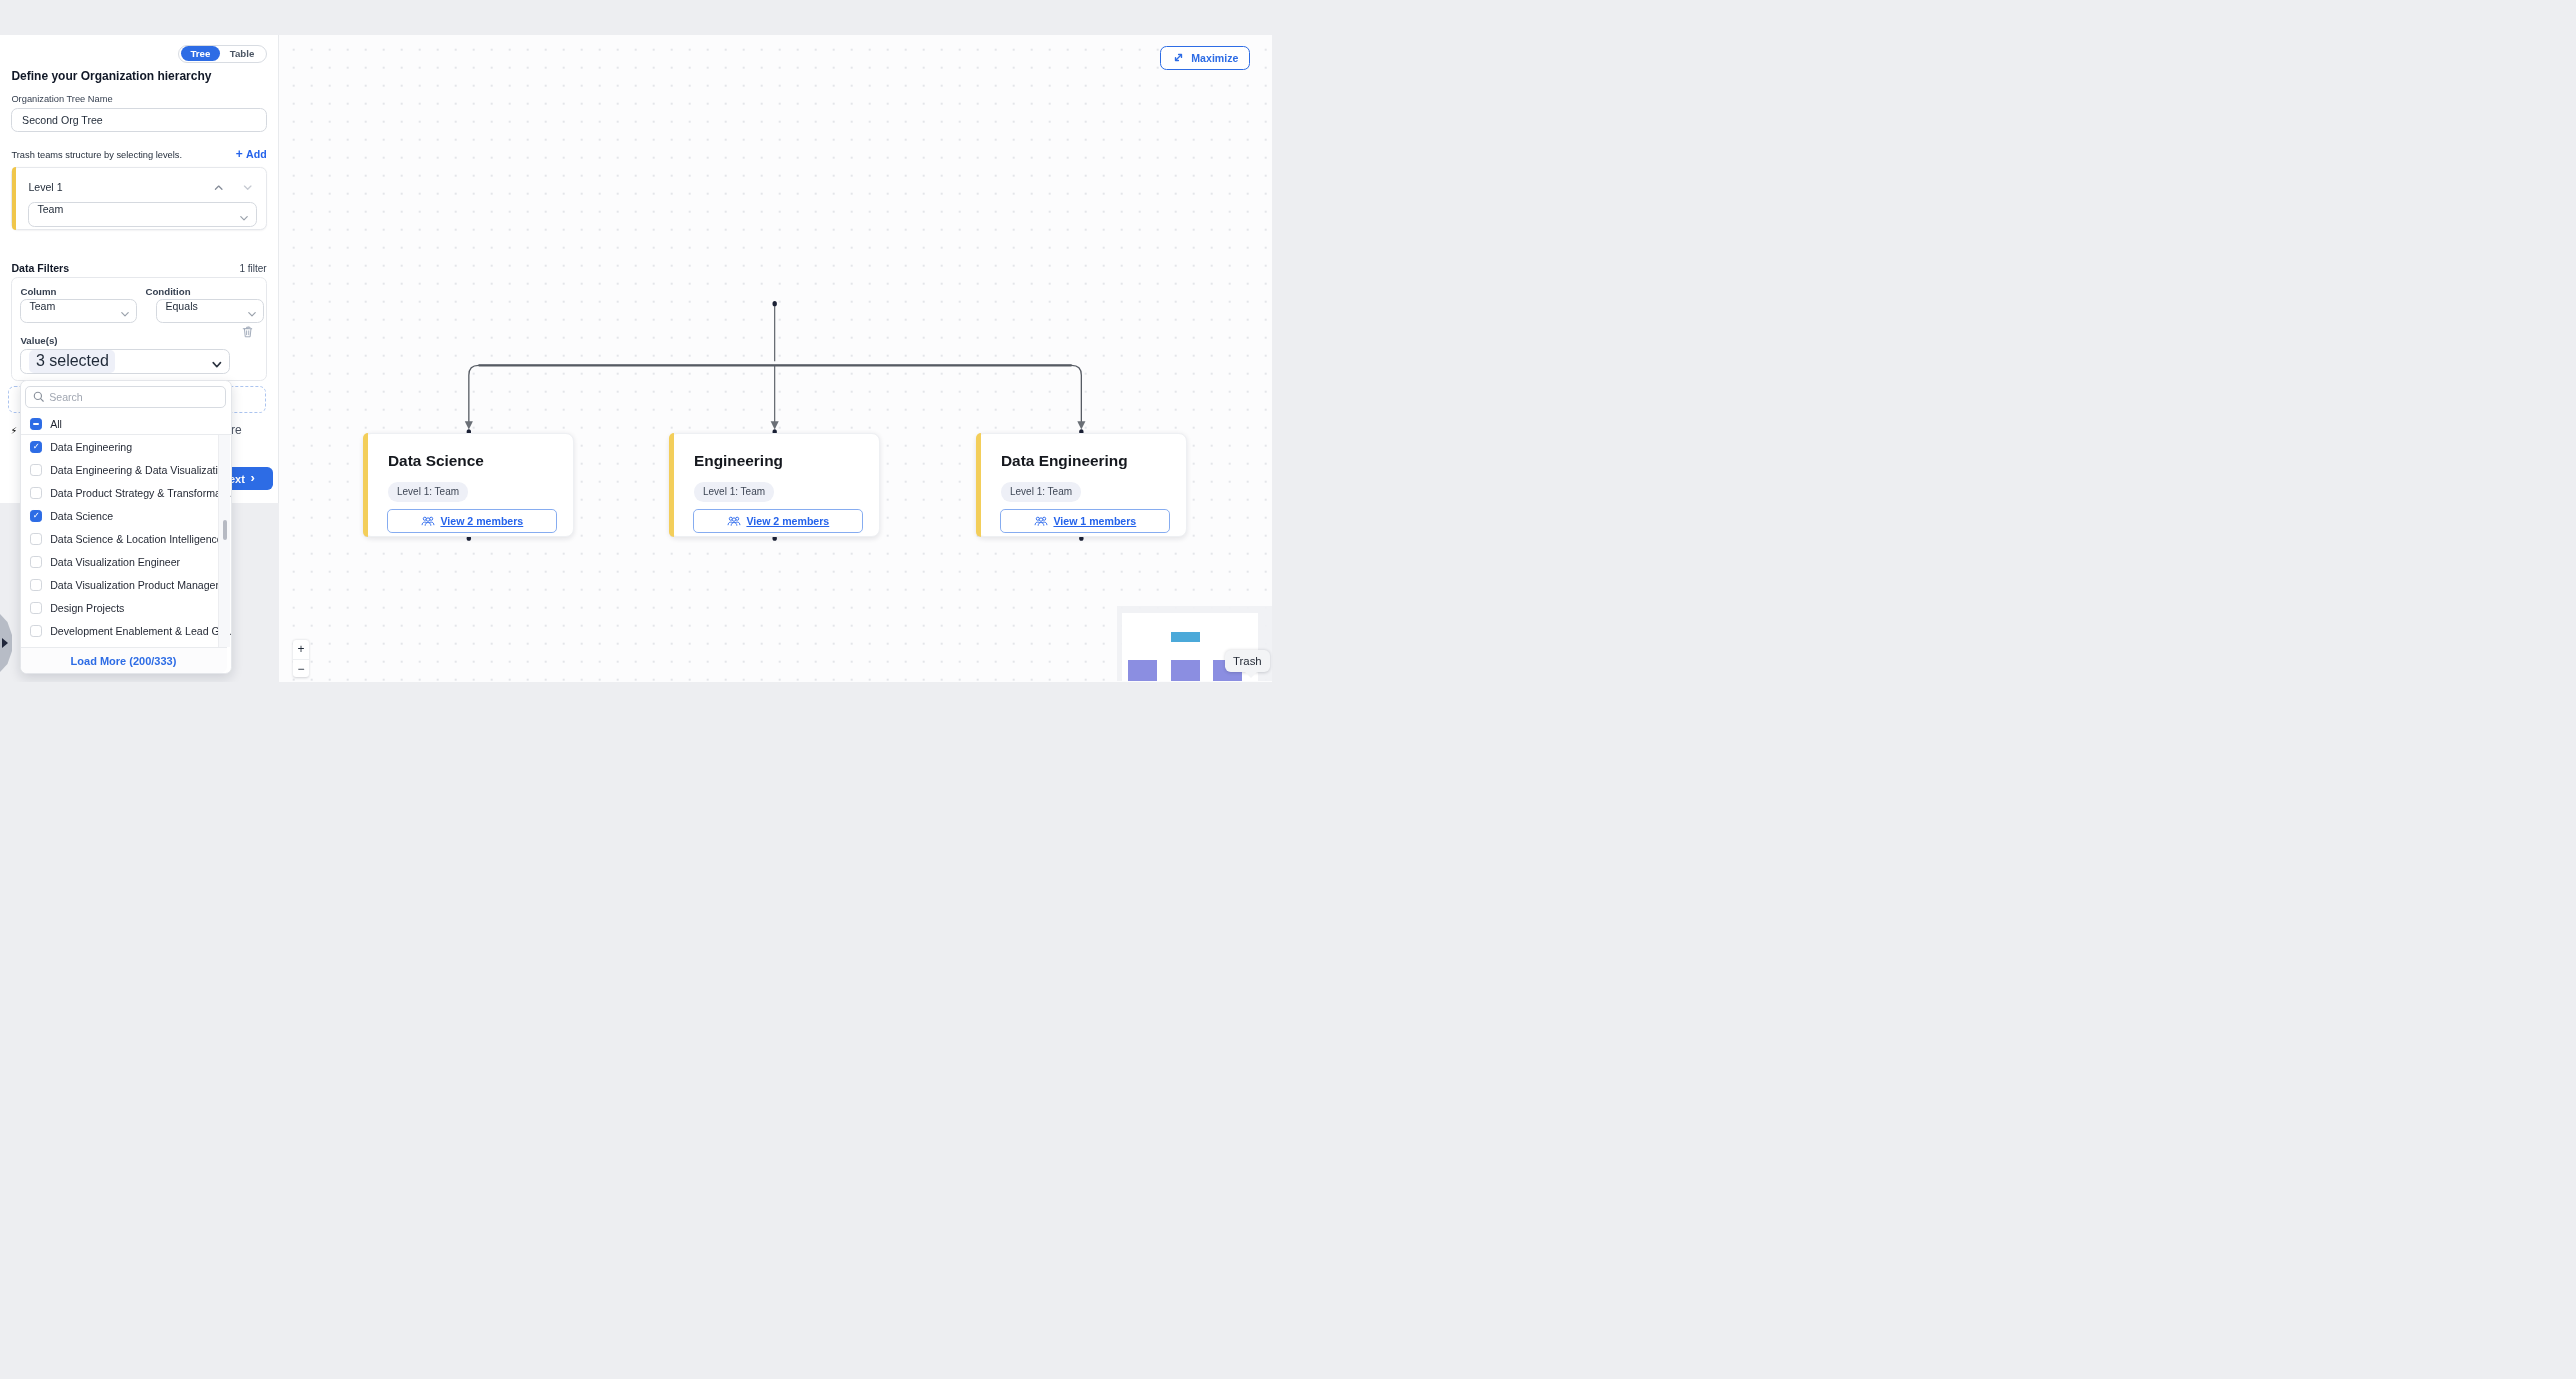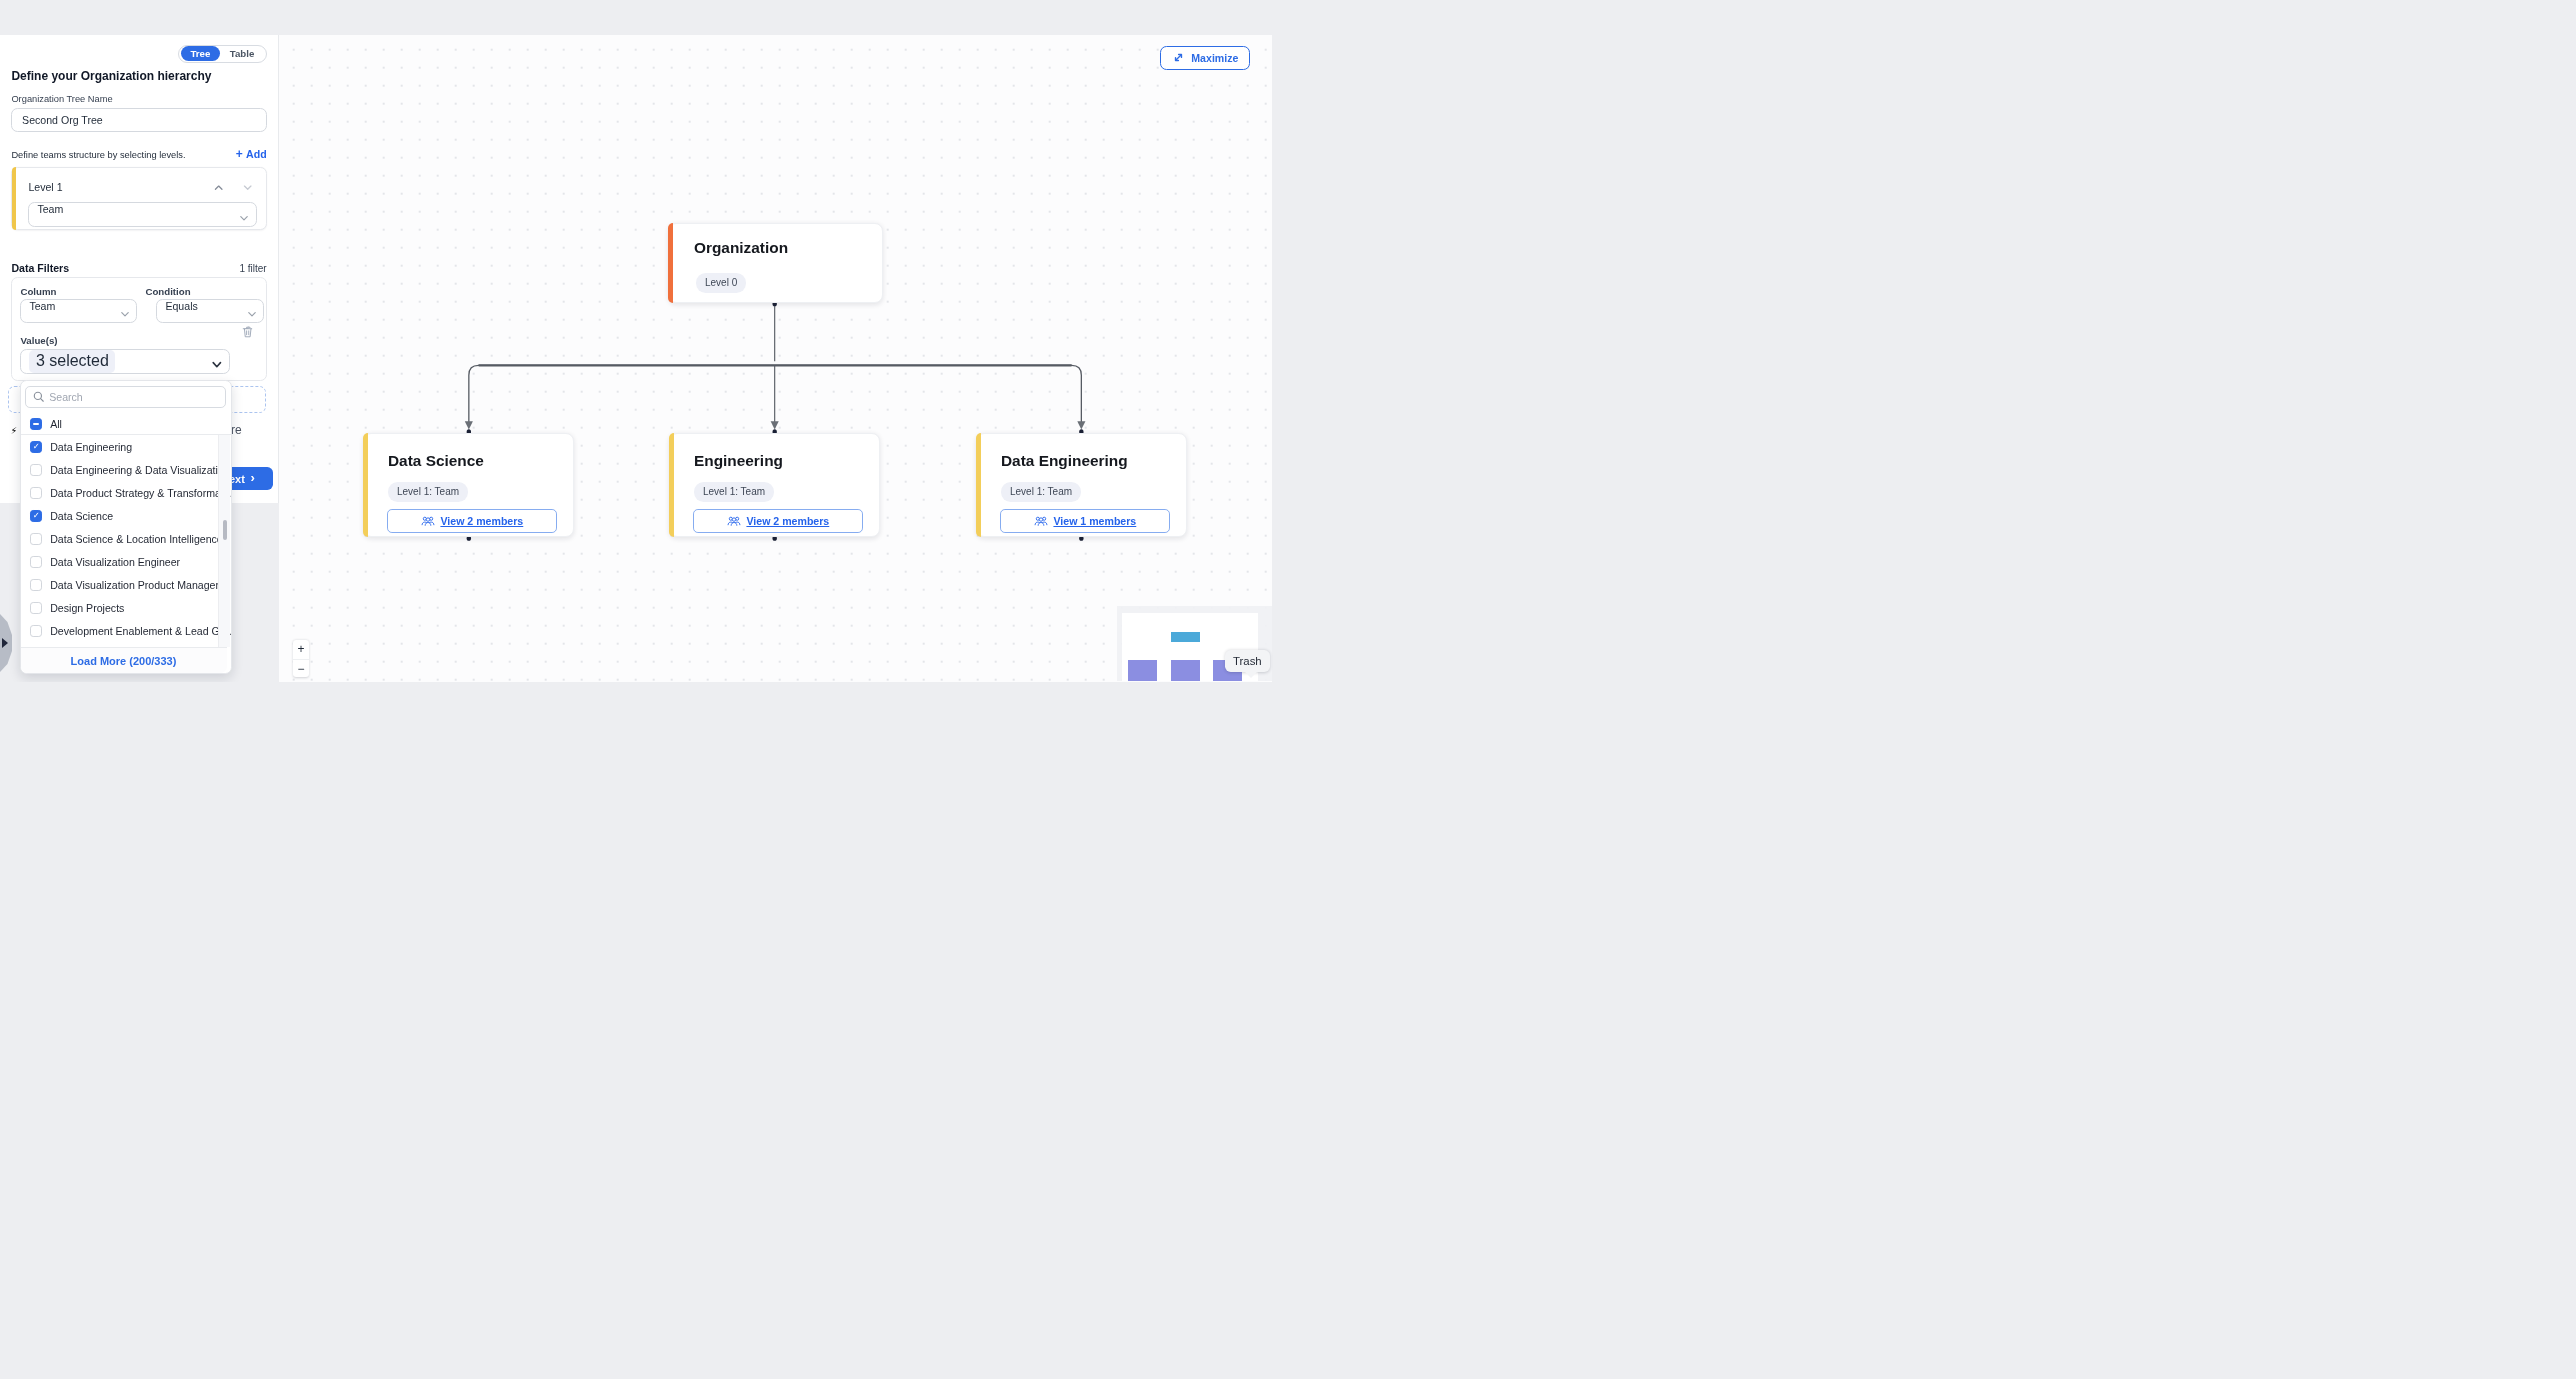--- a/index.html
+++ b/index.html
@@ -120,21 +120,21 @@
     <div class="toggle">
       <div class="seg active">Tree</div>
       <div class="seg">Table</div>
     </div>
 
     <div class="panel-heading">Define your Organization hierarchy</div>
 
     <div class="field-label">Organization Tree Name</div>
     <input class="text-input" value="Second Org Tree" style="">
 
-    <div class="levels-hint">Define teams structure by selecting levels.</div>
+    <div class="levels-hint">Trash teams structure by selecting levels.</div>
     <div class="add-btn">
       <span class="plus">+</span>
       <span>Add</span>
     </div>
 
     <div class="level-card">
       <div class="level-title">Level 1</div>
       <div class="chev up">
         <svg width="11.4" height="11.4" viewBox="0 0 14 14">
             <polyline points="3,9 7,5 11,9" fill="none" stroke="#868d99" stroke-width="1.6" stroke-linecap="round" stroke-linejoin="round"></polyline>
@@ -297,24 +297,20 @@
       <polygon points="984,476 994,476 989,486" fill="#6a6f76"></polygon>
       <ellipse cx="611" cy="331" rx="2.7" ry="3.3" fill="#1c2236"></ellipse>
       <ellipse cx="234" cy="489" rx="2.7" ry="3.3" fill="#1c2236"></ellipse>
       <ellipse cx="611" cy="489" rx="2.7" ry="3.3" fill="#1c2236"></ellipse>
       <ellipse cx="989" cy="489" rx="2.7" ry="3.3" fill="#1c2236"></ellipse>
       <ellipse cx="234" cy="620" rx="2.7" ry="3.3" fill="#1c2236"></ellipse>
       <ellipse cx="611" cy="620" rx="2.7" ry="3.3" fill="#1c2236"></ellipse>
       <ellipse cx="989" cy="620" rx="2.7" ry="3.3" fill="#1c2236"></ellipse>
     </svg>
 
-    <div class="node root-node">
-      <div class="node-title">Organization</div>
-      <div class="node-badge">Level 0</div>
-    </div>
 
     <div>
   <div class="node child-node" style="left: 84px;">
     <div class="node-title">Data Science</div>
     <div class="node-badge">Level 1: Team</div>
     <div class="members-btn">
       <svg width="14" height="11.4" viewBox="0 0 17 14">
         <g fill="none" stroke="#2563eb" stroke-width="1.1">
           <circle cx="4.6" cy="4.6" r="1.9"></circle>
           <circle cx="12.4" cy="4.6" r="1.9"></circle>

